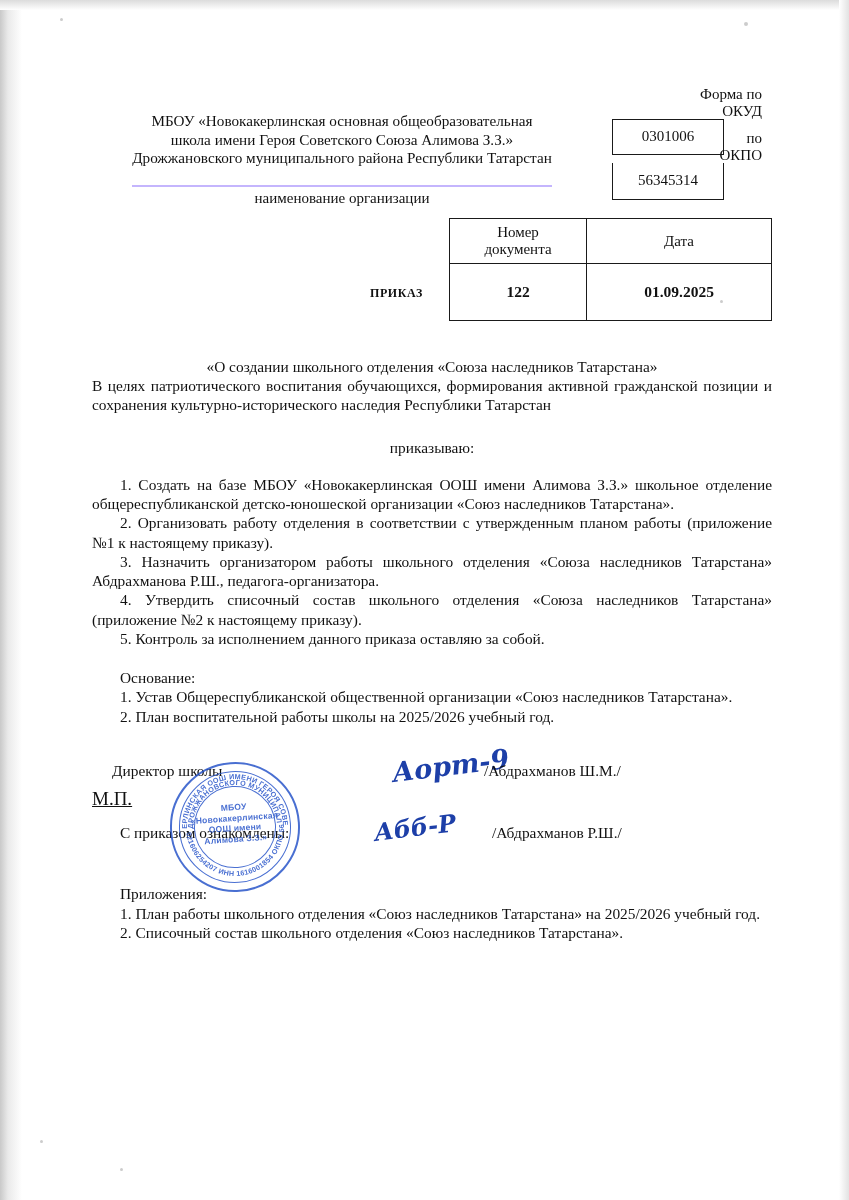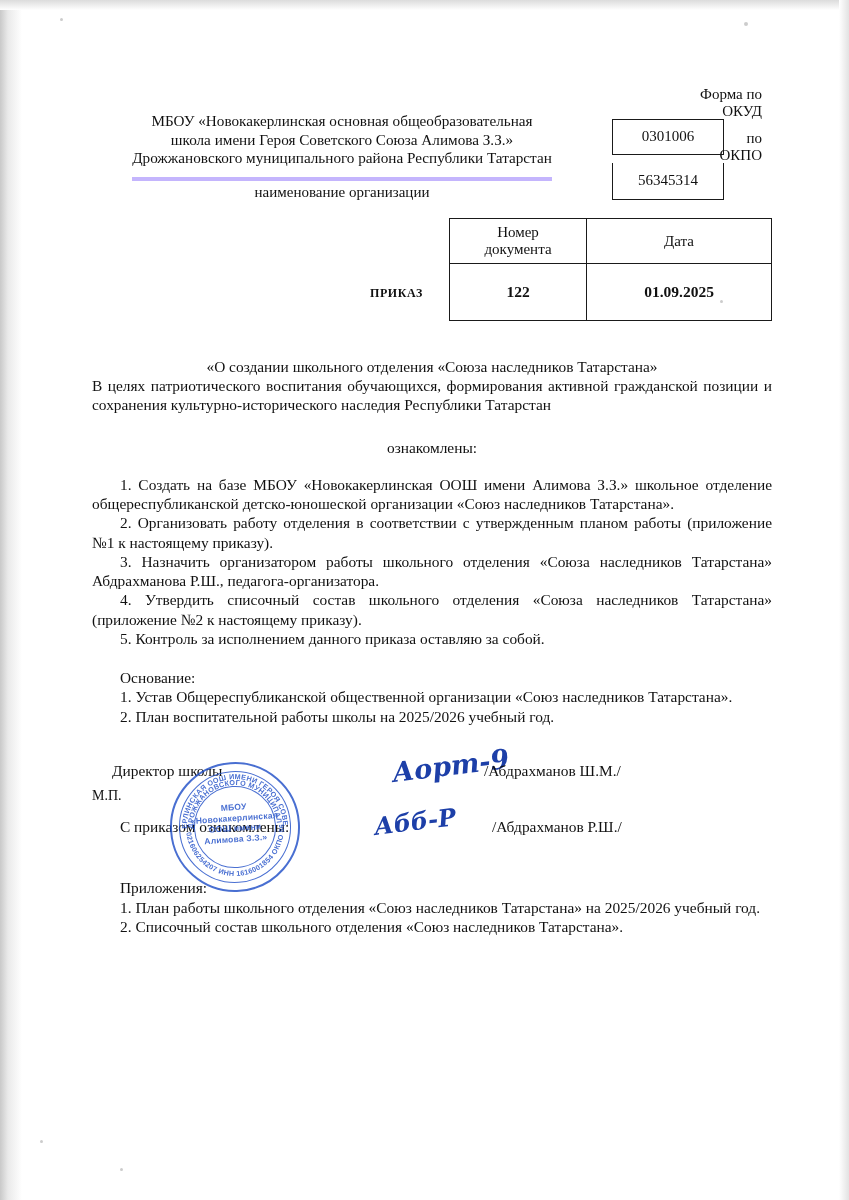--- a/index.html
+++ b/index.html
@@ -93,23 +93,23 @@
   .org-block {
     position: absolute;
     left: 10px;
     top: 52px;
     width: 480px;
     text-align: center;
     font-size: 15.2px;
     line-height: 1.22;
   }
   .org-line-underlined {
-    border-bottom: 4px solid #c4b5fd;
+    border-bottom: 2px solid #c4b5fd;
     display: inline-block;
-    padding-bottom: 9px;
+    padding-bottom: 17px;
     text-align: right;
   }
   .org-caption {
     font-size: 15px;
     margin-top: 2px;
   }
 
   
   .order-area {
     position: relative;
@@ -187,21 +187,21 @@
   .gap-lg { height: 30px; }
 
   .sign-row {
     position: relative;
     margin-top: 6px;
     font-size: 15.4px;
     height: 26px;
   }
   .sign-label { position: absolute; left: 20px; }
   .sign-name-1 { position: absolute; left: 392px; }
-  .mp { font-size: 14px; }
+  .mp { font-size: 19px; text-decoration: underline; }
   .ack-row {
     position: relative;
     margin-top: 14px;
     height: 26px;
     font-size: 15.4px;
   }
   .ack-label { position: absolute; left: 28px; text-align: right; }
   .ack-name { position: absolute; left: 400px; }
 
   
@@ -334,21 +334,21 @@
         </tr>
       </tbody>
         </table>
       <div class="prikaz-word">ПРИКАЗ</div>
     </div>
 
     <div class="title-line">«О создании школьного отделения «Союза наследников Татарстана»</div>
 
     <p class="just preamble">В целях патриотического воспитания обучающихся, формирования активной гражданской позиции и сохранения культурно-исторического наследия Республики Татарстан</p>
 
-    <div class="center-word">ознакомлены:</div>
+    <div class="center-word">приказываю:</div>
 
     <p class="num-item">1. Создать на базе МБОУ «Новокакерлинская ООШ имени Алимова З.З.» школьное отделение общереспубликанской детско-юношеской организации «Союз наследников Татарстана».</p>
     <p class="num-item">2. Организовать работу отделения в соответствии с утвержденным планом работы (приложение №1 к настоящему приказу).</p>
     <p class="num-item">3. Назначить организатором работы школьного отделения «Союза наследников Татарстана» Абдрахманова Р.Ш., педагога-организатора.</p>
     <p class="num-item">4. Утвердить списочный состав школьного отделения «Союза наследников Татарстана» (приложение №2 к настоящему приказу).</p>
     <p class="num-item">5. Контроль за исполнением данного приказа оставляю за собой.</p>
 
     <div class="gap-md"></div>
     <p class="plain" style="padding-left:28px;">Основание:</p>
     <p class="num-item">1. Устав Общереспубликанской общественной организации «Союз наследников Татарстана».</p>

